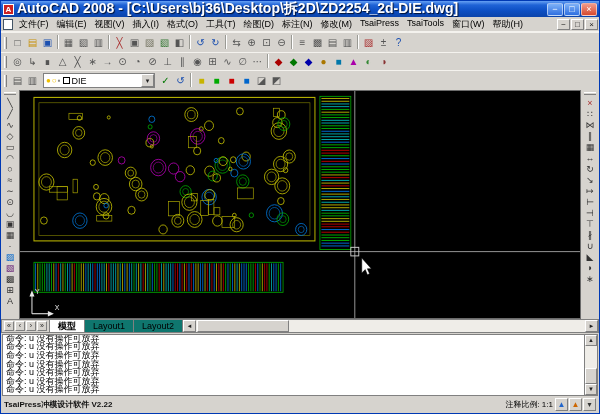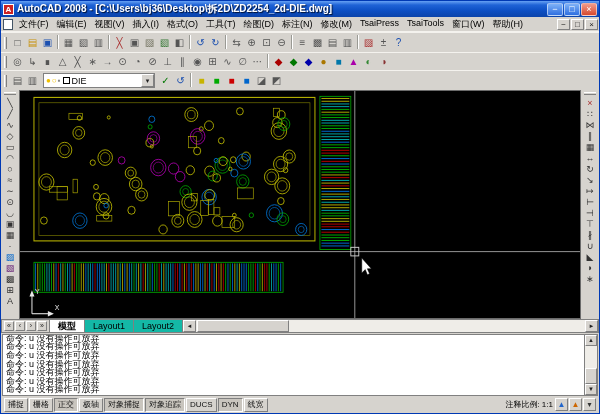--- a/index.html
+++ b/index.html
@@ -1,21 +1,21 @@
 <!DOCTYPE html>
 <html><head>
 <meta charset="utf-8">
 <style>
 *{box-sizing:border-box;margin:0;padding:0}
 html,body{width:600px;height:414px;overflow:hidden}
 body{font-family:"Liberation Sans","DejaVu Sans",sans-serif;font-size:9px;user-select:none}
 .window{width:600px;height:414px;border:1px solid #0039b4;display:flex;flex-direction:column;background:#d6d3ce;overflow:hidden}
 .titlebar{height:16px;flex:0 0 auto;display:flex;align-items:center;gap:3px;padding:0 2px;background:linear-gradient(180deg,#66a1f4 0%,#1f63d6 25%,#0d4fc4 60%,#0a43aa 100%)}
 .title-icon{width:11px;height:11px;background:#c22;color:#fff;font-size:8px;font-weight:bold;display:flex;align-items:center;justify-content:center;border:1px solid #fff}
-.title-text{flex:1;color:#fff;font-size:10px;font-weight:bold;white-space:nowrap;overflow:hidden;text-shadow:1px 1px 1px #013}
+.title-text{flex:1;color:#fff;font-size:14px;font-weight:bold;white-space:nowrap;overflow:hidden;text-shadow:1px 1px 1px #013}
 .tb-btns{display:flex;gap:1px}
 .tb-btn{width:16px;height:13px;font-size:9px;line-height:11px;text-align:center;color:#fff;border:1px solid #ffffff88;border-radius:2px;background:linear-gradient(#7eb1f7,#2f6fe0)}
 .tb-btn.close{background:linear-gradient(#f09a8a,#d6492f)}
 .menubar{height:15px;flex:0 0 auto;display:flex;align-items:center;background:#d6d3ce;border-bottom:1px solid #f4f2ee;padding-left:2px}
 .doc-icon{width:10px;height:11px;background:#fff;border:1px solid #456;margin-right:2px;flex:0 0 auto}
 .menu-item{padding:0 4px;white-space:nowrap}
 .menu-sp{flex:1}
 .doc-btns{display:flex;gap:1px;margin-right:1px}
 .doc-btns .dbtn{width:13px;height:11px;font-size:8px;line-height:9px;text-align:center;color:#222;background:#d6d3ce;border:1px solid;border-color:#fff #808080 #808080 #fff}
 .toolrow{flex:0 0 auto;display:flex;align-items:center;background:#d6d3ce;border-top:1px solid #f4f2ee;padding:1px 0;overflow:hidden}
@@ -30,21 +30,21 @@
 .swatch{width:7px;height:7px;border:1px solid #000;flex:0 0 auto}
 .main{flex:1;display:flex;min-height:0}
 .vtb{width:18px;flex:0 0 auto;background:#d6d3ce;display:flex;flex-direction:column;align-items:center;padding-top:1px;overflow:hidden}
 .vtb .tbtn{width:16px;height:11px;font-size:9px}
 .vgrip{height:3px;width:12px;border-top:1px solid #fff;border-bottom:1px solid #808080;margin:1px 0 2px;flex:0 0 auto}
 .canvas{flex:1;background:#000;position:relative;border:1px solid #6a6a6a;min-width:0}
 .canvas svg{position:absolute;left:0;top:0;width:100%;height:100%}
 .tabsrow{height:14px;flex:0 0 auto;display:flex;align-items:stretch;background:#d6d3ce;font-size:9px}
 .tabnav{display:flex;align-items:center;gap:1px;padding:0 2px;border:1px solid #808080;background:#d6d3ce}
 .tabnav .tn{width:10px;height:10px;font-size:7px;line-height:8px;text-align:center;border:1px solid;border-color:#fff #808080 #808080 #fff;color:#222}
-.tab{padding:0 8px;display:flex;align-items:center;border:1px solid #808080;border-left:none;background:#14b8a6;white-space:nowrap}
+.tab{padding:0 8px;display:flex;align-items:center;border:1px solid #808080;border-left:none;background:#0f766e;white-space:nowrap}
 .tab.active{background:#fff;font-weight:bold}
 .hscroll{flex:1;display:flex;border:1px solid #808080;border-left:none;background:#efede8}
 .hs-btn{width:13px;flex:0 0 auto;background:#d6d3ce;border:1px solid;border-color:#fff #808080 #808080 #fff;font-size:6px;display:flex;align-items:center;justify-content:center;color:#222}
 .hs-track{flex:1;position:relative}
 .hs-thumb{position:absolute;left:1px;top:0;bottom:0;width:92px;background:#d6d3ce;border:1px solid;border-color:#fff #808080 #808080 #fff}
 .cmdhist{height:62px;flex:0 0 auto;background:#fff;border:1px solid #808080;margin:1px 1px 0;display:flex;overflow:hidden}
 .cmdlines{flex:1;padding:1px 3px;display:flex;flex-direction:column;justify-content:flex-end;overflow:hidden}
 .cmdline{height:8.6px;line-height:8.6px;white-space:nowrap;color:#000}
 .vscroll{width:13px;flex:0 0 auto;border-left:1px solid #808080;background:#efede8;display:flex;flex-direction:column}
 .vs-btn{height:11px;background:#d6d3ce;border:1px solid;border-color:#fff #808080 #808080 #fff;font-size:6px;text-align:center;line-height:9px;color:#222}
@@ -593,31 +593,21 @@
       <div class="vs-btn">▲</div>
       <div class="vs-track">
         <div class="vs-thumb"></div>
       </div>
       <div class="vs-btn">▼</div>
     </div>
   </div>
 
 
   <div class="statusbar">
-    <span style="display:flex;gap:1px">
-        <span class="sbtn">捕捉</span>
-        <span class="sbtn">栅格</span>
-        <span class="sbtn pressed">正交</span>
-        <span class="sbtn">极轴</span>
-        <span class="sbtn pressed">对象捕捉</span>
-        <span class="sbtn pressed">对象追踪</span>
-        <span class="sbtn">DUCS</span>
-        <span class="sbtn pressed">DYN</span>
-        <span class="sbtn">线宽</span>
-      </span>
+    <span class="st-app">TsaiPress冲模设计软件 V2.22</span>
     <div class="st-right">
       <span>注释比例: 1:1</span>
       <span style="display:flex;gap:1px">
           <span class="st-ic" style="color: rgb(34, 102, 204);">▲</span>
           <span class="st-ic" style="color: rgb(204, 102, 0);">▲</span>
           <span class="st-ic" style="color: rgb(51, 51, 51);">▾</span>
         </span>
     </div>
   </div>
 

